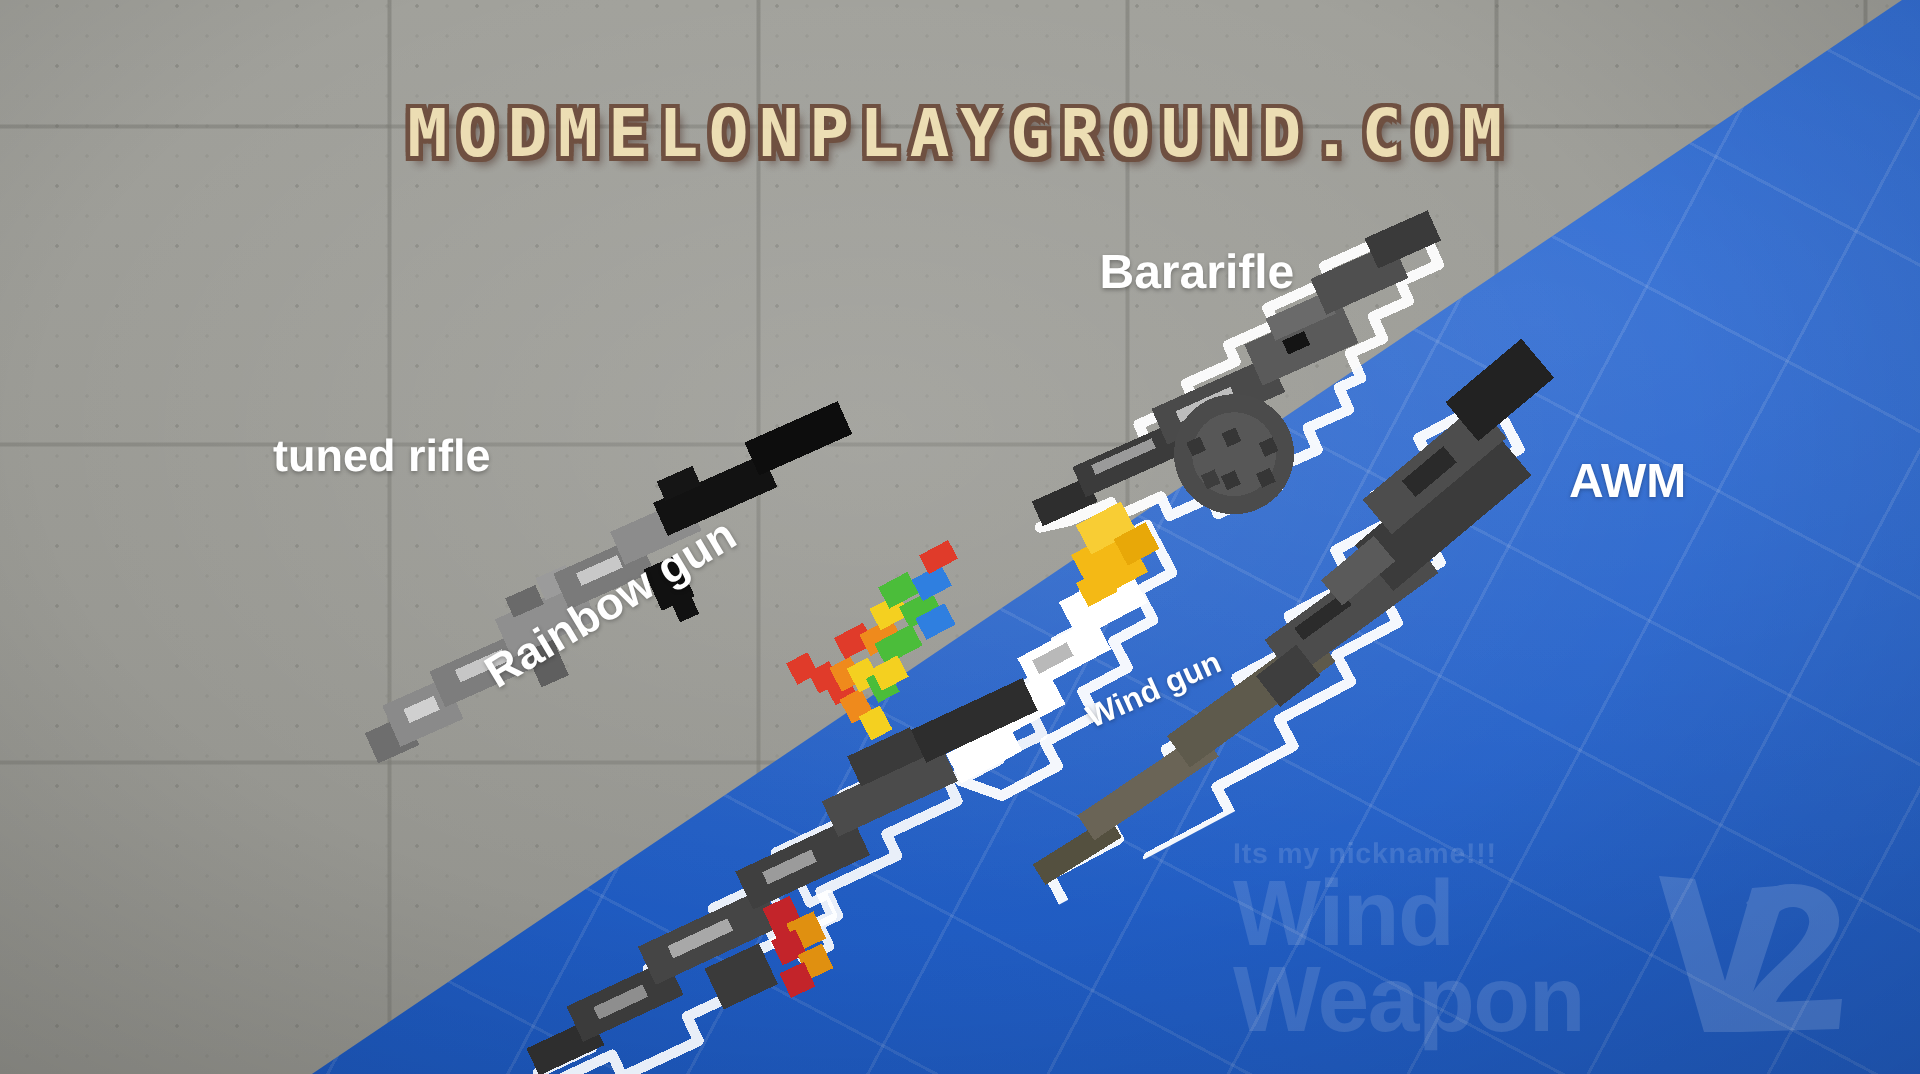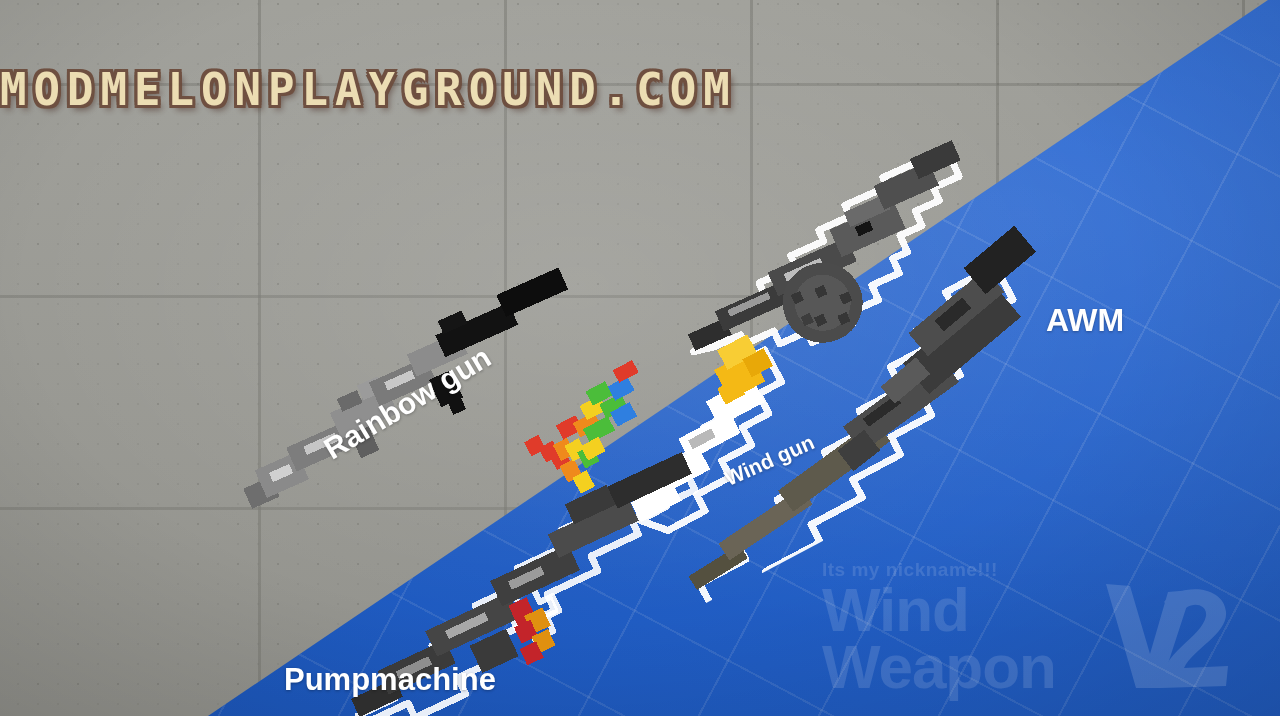--- a/index.html
+++ b/index.html
@@ -62,20 +62,21 @@
   }
   .bg-blue::after{
     content:"";position:absolute;inset:0;
     background:radial-gradient(ellipse at 80% 30%,rgba(255,255,255,.10),rgba(0,0,0,0) 60%),
                linear-gradient(200deg,rgba(255,255,255,.06),rgba(0,0,0,.12));
   }
 
   
   .brand{
     position:absolute;left:0;right:0;top:64px;
+    text-align:center;
     font-family:"DejaVu Sans Mono", monospace;
     font-weight:bold;
     font-size:44px;
     letter-spacing:7px;
     color:#f3e3b6;
     text-shadow:
        3px 0 0 #6b4a3a, -3px 0 0 #6b4a3a,
        0 3px 0 #6b4a3a, 0 -3px 0 #6b4a3a,
        3px 3px 0 #6b4a3a, -3px 3px 0 #6b4a3a,
        3px -3px 0 #6b4a3a, -3px -3px 0 #6b4a3a,
@@ -282,20 +283,21 @@
         <rect x="196" y="130" width="20" height="22" fill="#c3242a"></rect>
         <rect x="206" y="146" width="20" height="20" fill="#e09010"></rect>
         <rect x="192" y="152" width="18" height="18" fill="#c3242a"></rect>
         <rect x="204" y="168" width="18" height="18" fill="#e09010"></rect>
         <rect x="188" y="174" width="18" height="18" fill="#c3242a"></rect>
         <rect x="144" y="150" width="40" height="30" fill="#3a3a3a"></rect>
       </g>
     </svg>
   </div>
 
+  <div class="lbl" id="lbl-bararifle">Bararifle</div>
+  <div class="lbl" id="lbl-tuned">tuned rifle</div>
   <div class="lbl" id="lbl-awm">AWM</div>
   <div class="lbl" id="lbl-rainbow">Rainbow gun</div>
   <div class="lbl" id="lbl-wind">Wind gun</div>
-  <div class="lbl" id="lbl-pump">Pumpmachine</div>
 
   <div class="brand">MODMELONPLAYGROUND.COM</div>
 
 </div>
 
 </body></html>

